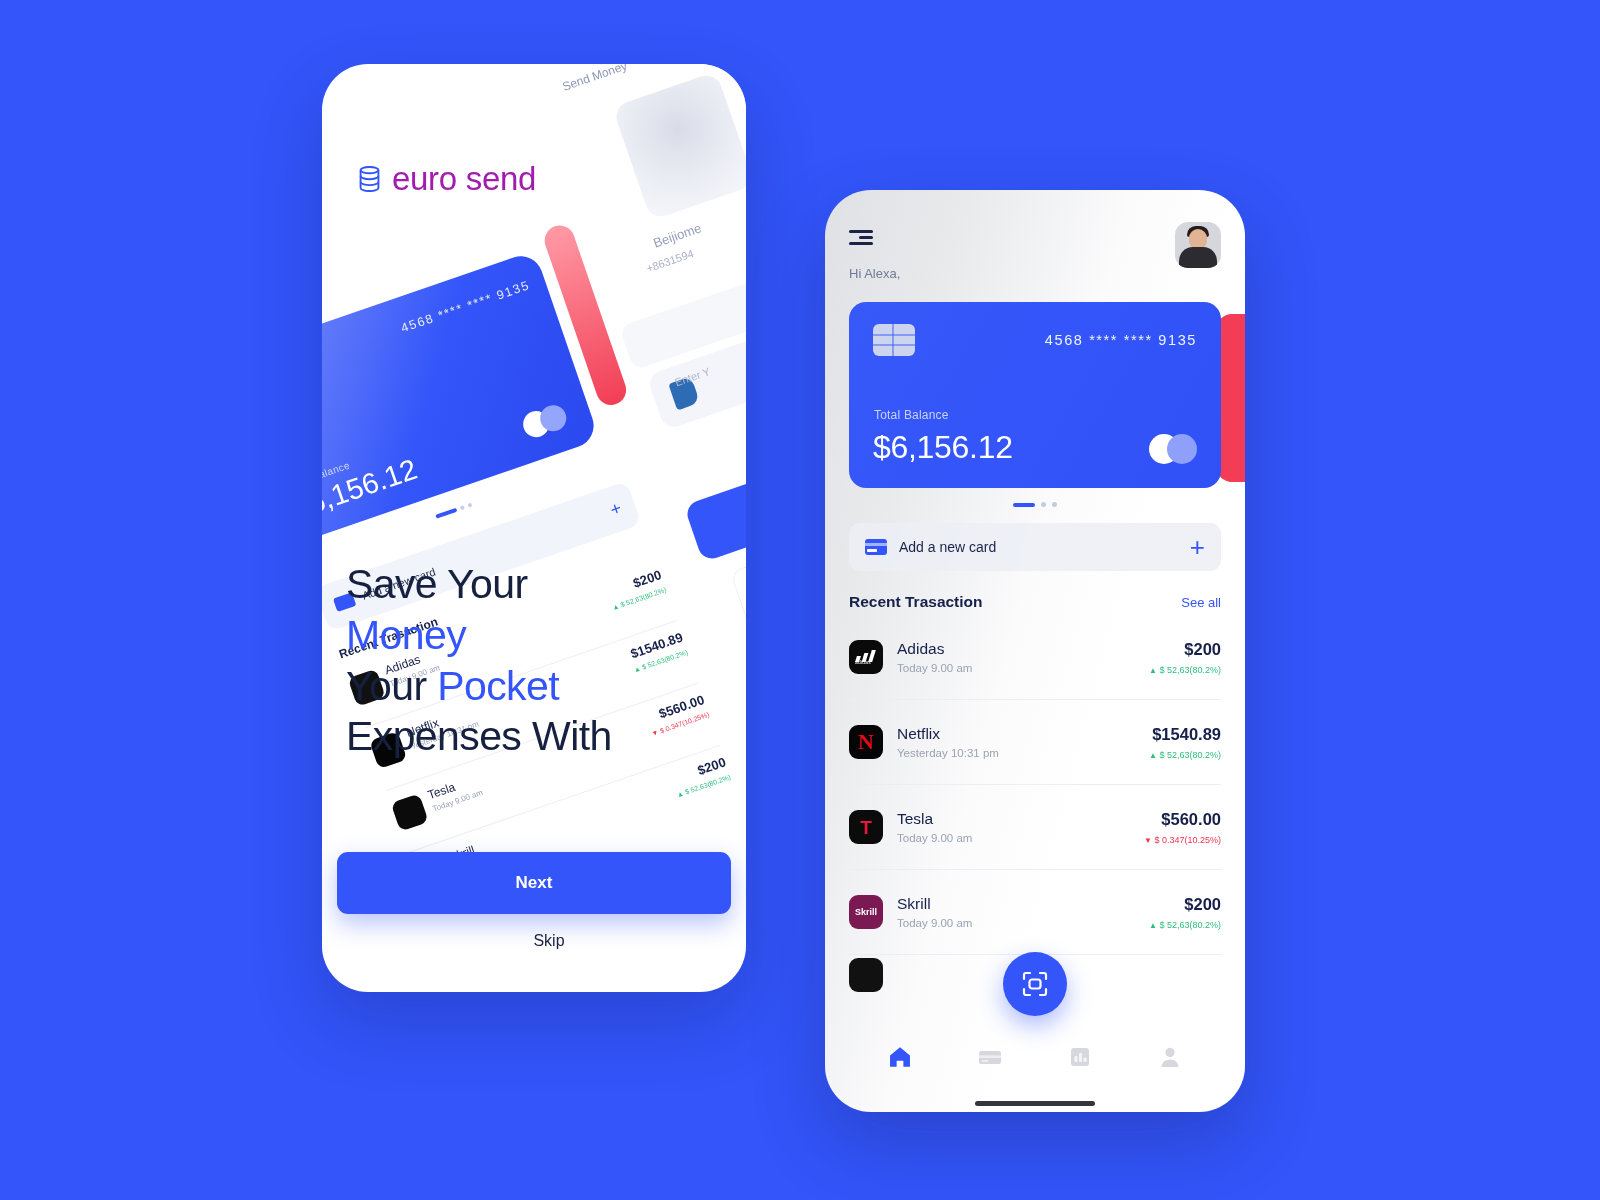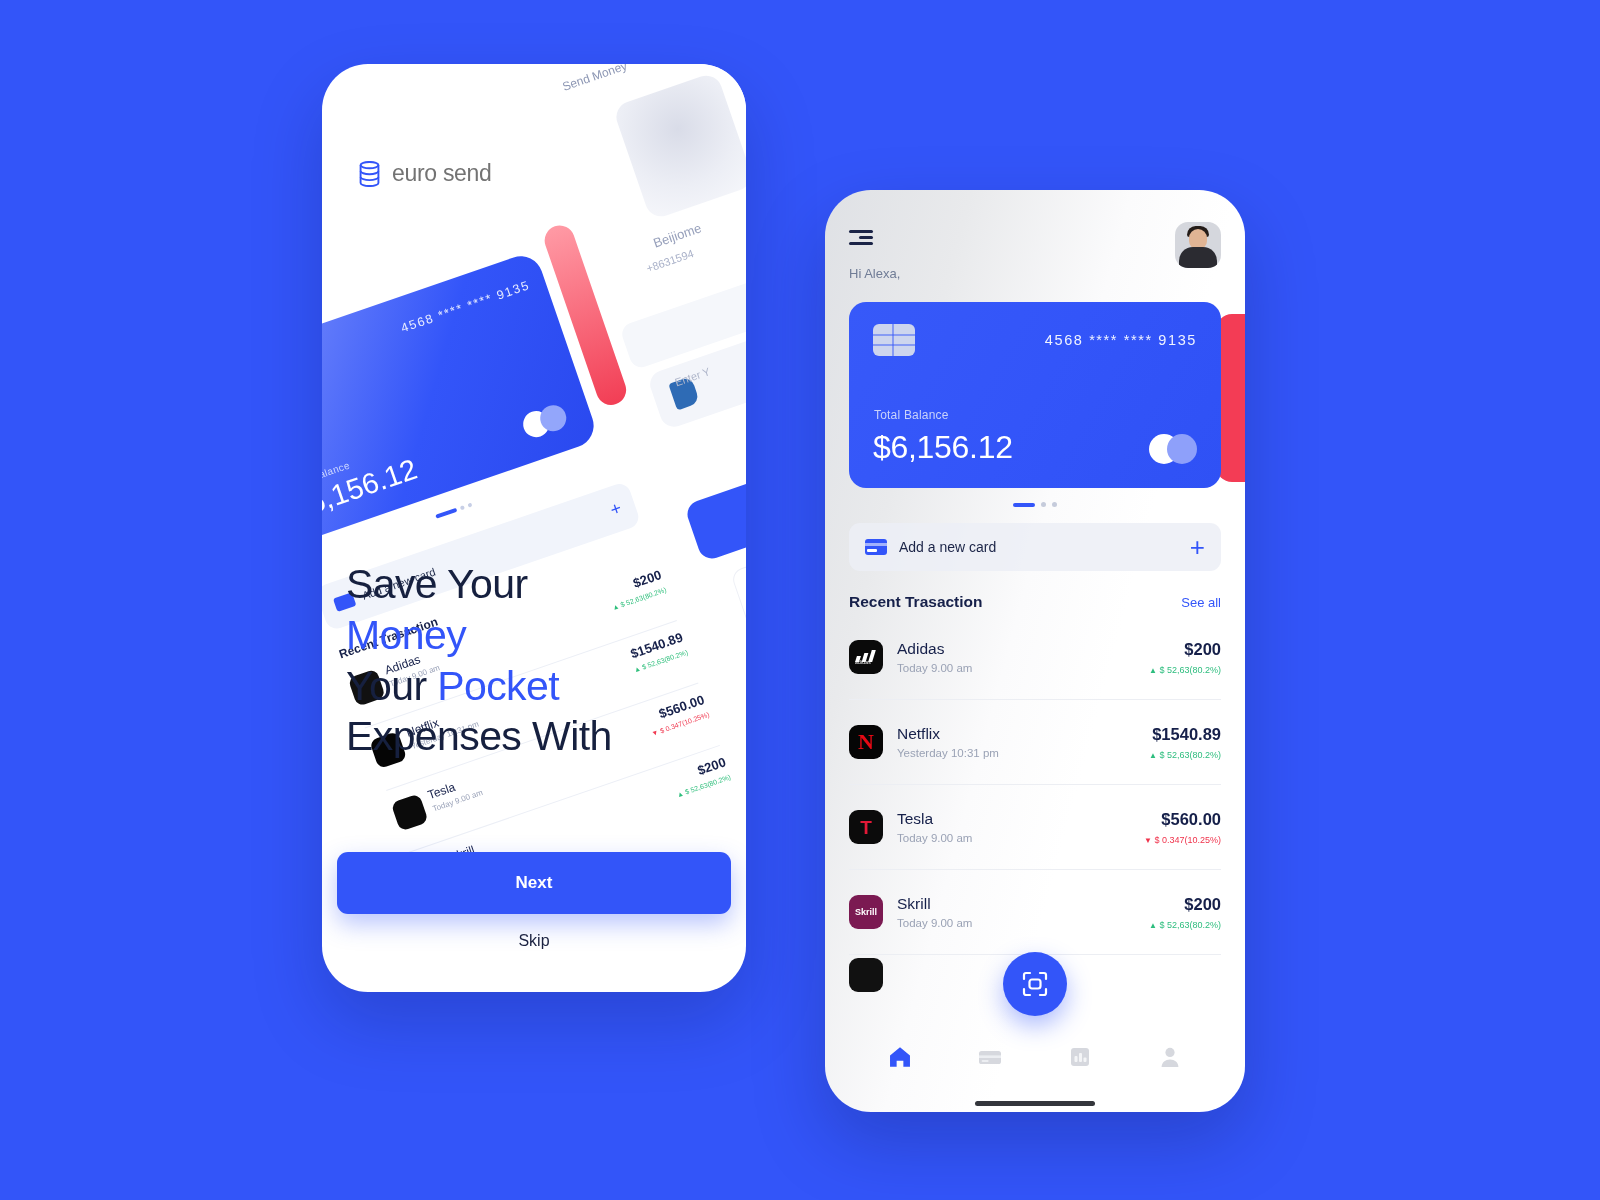--- a/index.html
+++ b/index.html
@@ -112,41 +112,41 @@
   .col-keypad{
     position:absolute;left:420px;top:408px;width:170px;height:130px;border-radius:12px;
     background:#fff;border:1px solid #eef0f6;
   }
 
   .logo-wrap {
     position: absolute; left: 36px; top: 96px;
     display: flex; align-items: center; gap: 11px;
   }
   .logo-icon { width: 23px; height: 26px; flex: none; }
-  .logo-text { font-size: 23px; color: #737373; letter-spacing: -.3px; }
+  .logo-text { font-size: 33px; color: #a21caf; letter-spacing: -.3px; }
 
   .headline {
     position: absolute; left: 24px; top: 495px;
     font-size: 41px; line-height: 1.24; font-weight: 400;
     color: #16203f; letter-spacing: -.6px;
   }
   .headline .hl { color: #3355f9; }
 
   .next-btn {
     position: absolute; left: 15px; top: 788px;
     width: 394px; height: 62px;
     background: #3355f9; color: #fff;
     border: none; border-radius: 11px;
     font-size: 17px; font-weight: bold;
     font-family: "Liberation Sans", sans-serif;
     cursor: pointer;
     box-shadow: 0 10px 24px rgba(51,85,249,.34);
   }
   .skip-btn {
-    position: absolute; left: 163px; top: 860px;
+    position: absolute; left: 178px; top: 860px;
     width: 98px; height: 34px;
     background: transparent; border: none;
     font-size: 16px; color: #1a2140;
     font-family: "Liberation Sans", sans-serif;
     cursor: pointer;
   }
 
   
   #dashboard-phone {
     position: absolute;

